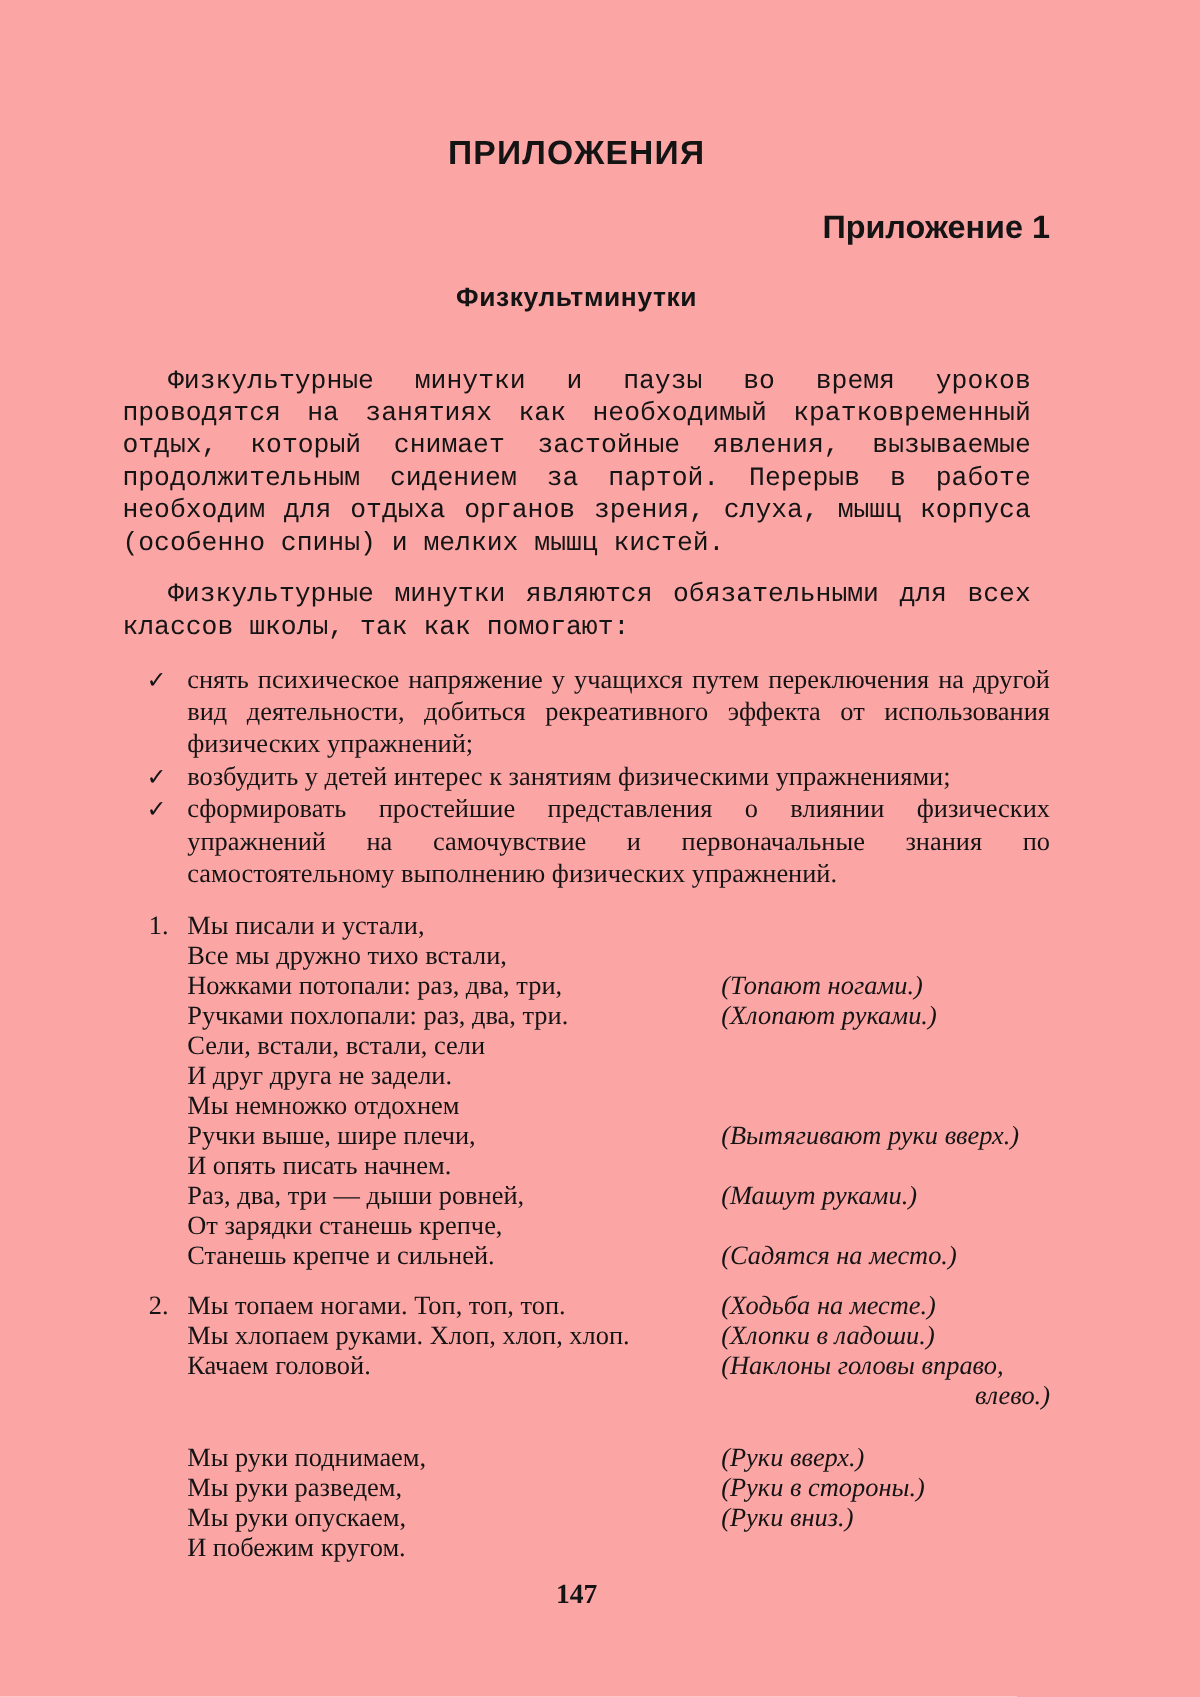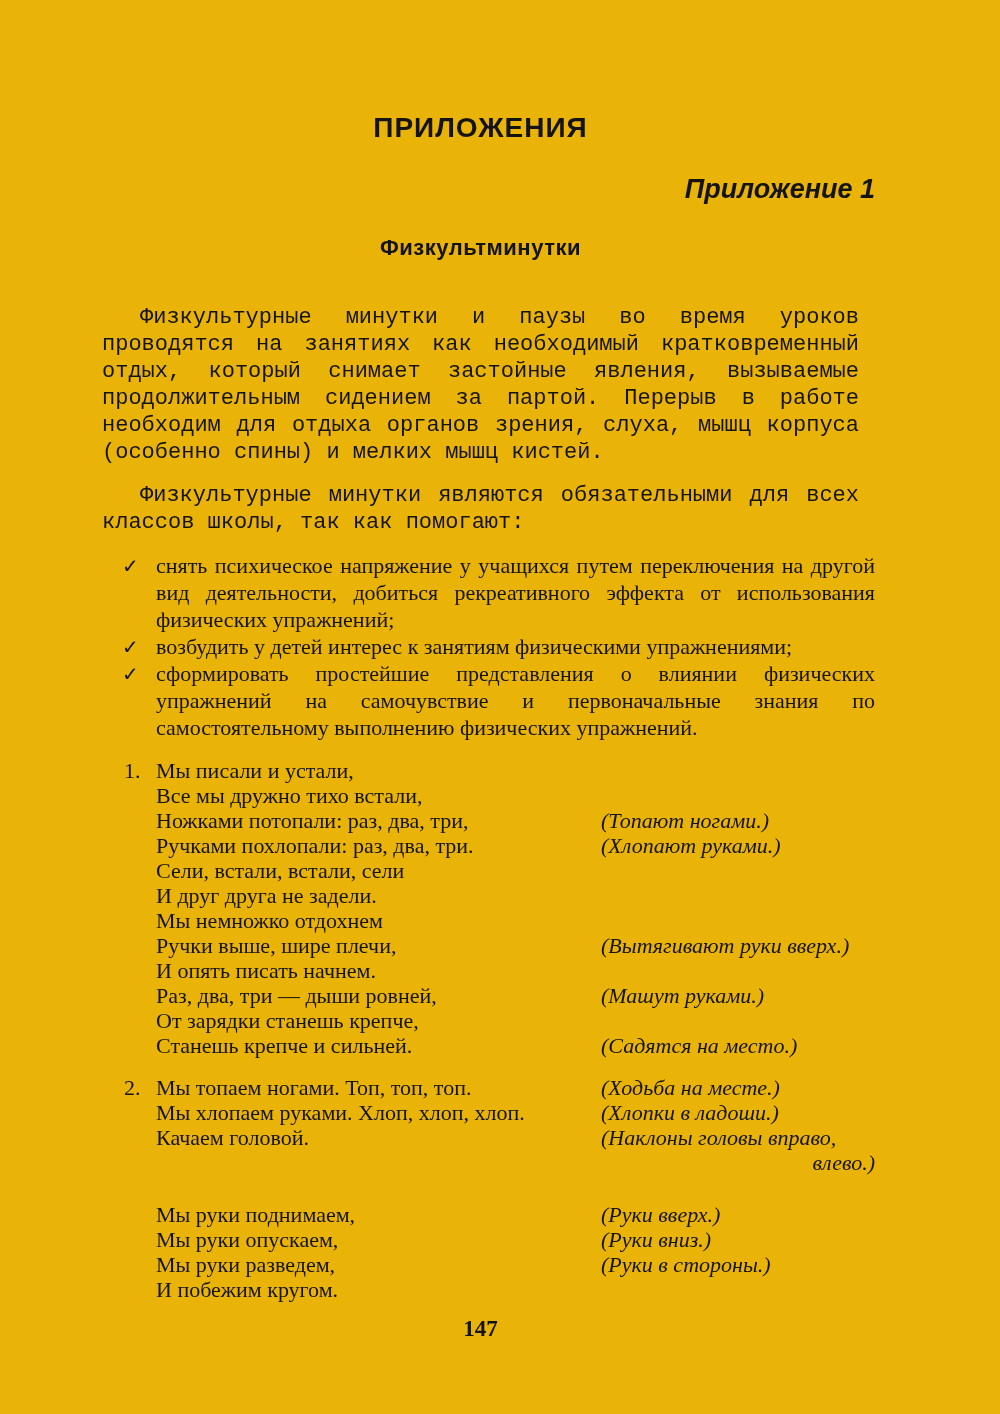--- a/index.html
+++ b/index.html
@@ -1,40 +1,39 @@
 <!DOCTYPE html>
 <html lang="ru"><head>
 <meta charset="utf-8">
 <style>
   html, body { margin:0; padding:0; background:#ffffff; }
   .page {
     position: relative;
     width: 1000px;
     height: 1414px;
     box-sizing: border-box;
-    background: #eab308;
+    background: #fca5a5;
     color: #141414;
     padding: 112px 125px 0 86px;
     font-family: "Liberation Serif", serif;
     overflow: hidden;
   }
   .title {
     margin: 0;
     font-family: "Liberation Sans", sans-serif;
     font-weight: 700;
     font-size: 28px;
     line-height: 32px;
     text-align: center;
     letter-spacing: 1px;
   }
   .appendix {
     margin-top: 30px;
     font-family: "Liberation Sans", sans-serif;
     font-weight: 700;
-    font-style: italic;
     font-size: 27px;
     line-height: 31px;
     text-align: right;
   }
   .subtitle {
     margin: 28px 0 0 0;
     font-family: "Liberation Sans", sans-serif;
     font-weight: 700;
     font-size: 22px;
     line-height: 30px;
@@ -186,26 +185,26 @@
             <span class="verse">Качаем головой.</span>
             <span class="action">(Наклоны головы вправо,<span class="action-cont">влево.)</span></span>
           </div>
         </div>
         <div class="stanza gap">
           <div class="poem-line">
             <span class="verse">Мы руки поднимаем,</span>
             <span class="action">(Руки вверх.)</span>
           </div>
           <div class="poem-line">
+            <span class="verse">Мы руки разведем,</span>
+            <span class="action">(Руки в стороны.)</span>
+          </div>
+          <div class="poem-line">
             <span class="verse">Мы руки опускаем,</span>
             <span class="action">(Руки вниз.)</span>
-          </div>
-          <div class="poem-line">
-            <span class="verse">Мы руки разведем,</span>
-            <span class="action">(Руки в стороны.)</span>
           </div>
           <div class="poem-line">
             <span class="verse">И побежим кругом.</span>
           </div>
         </div>
       </div>
     </div>
 
   <div class="pageno">147</div>
 </div>

